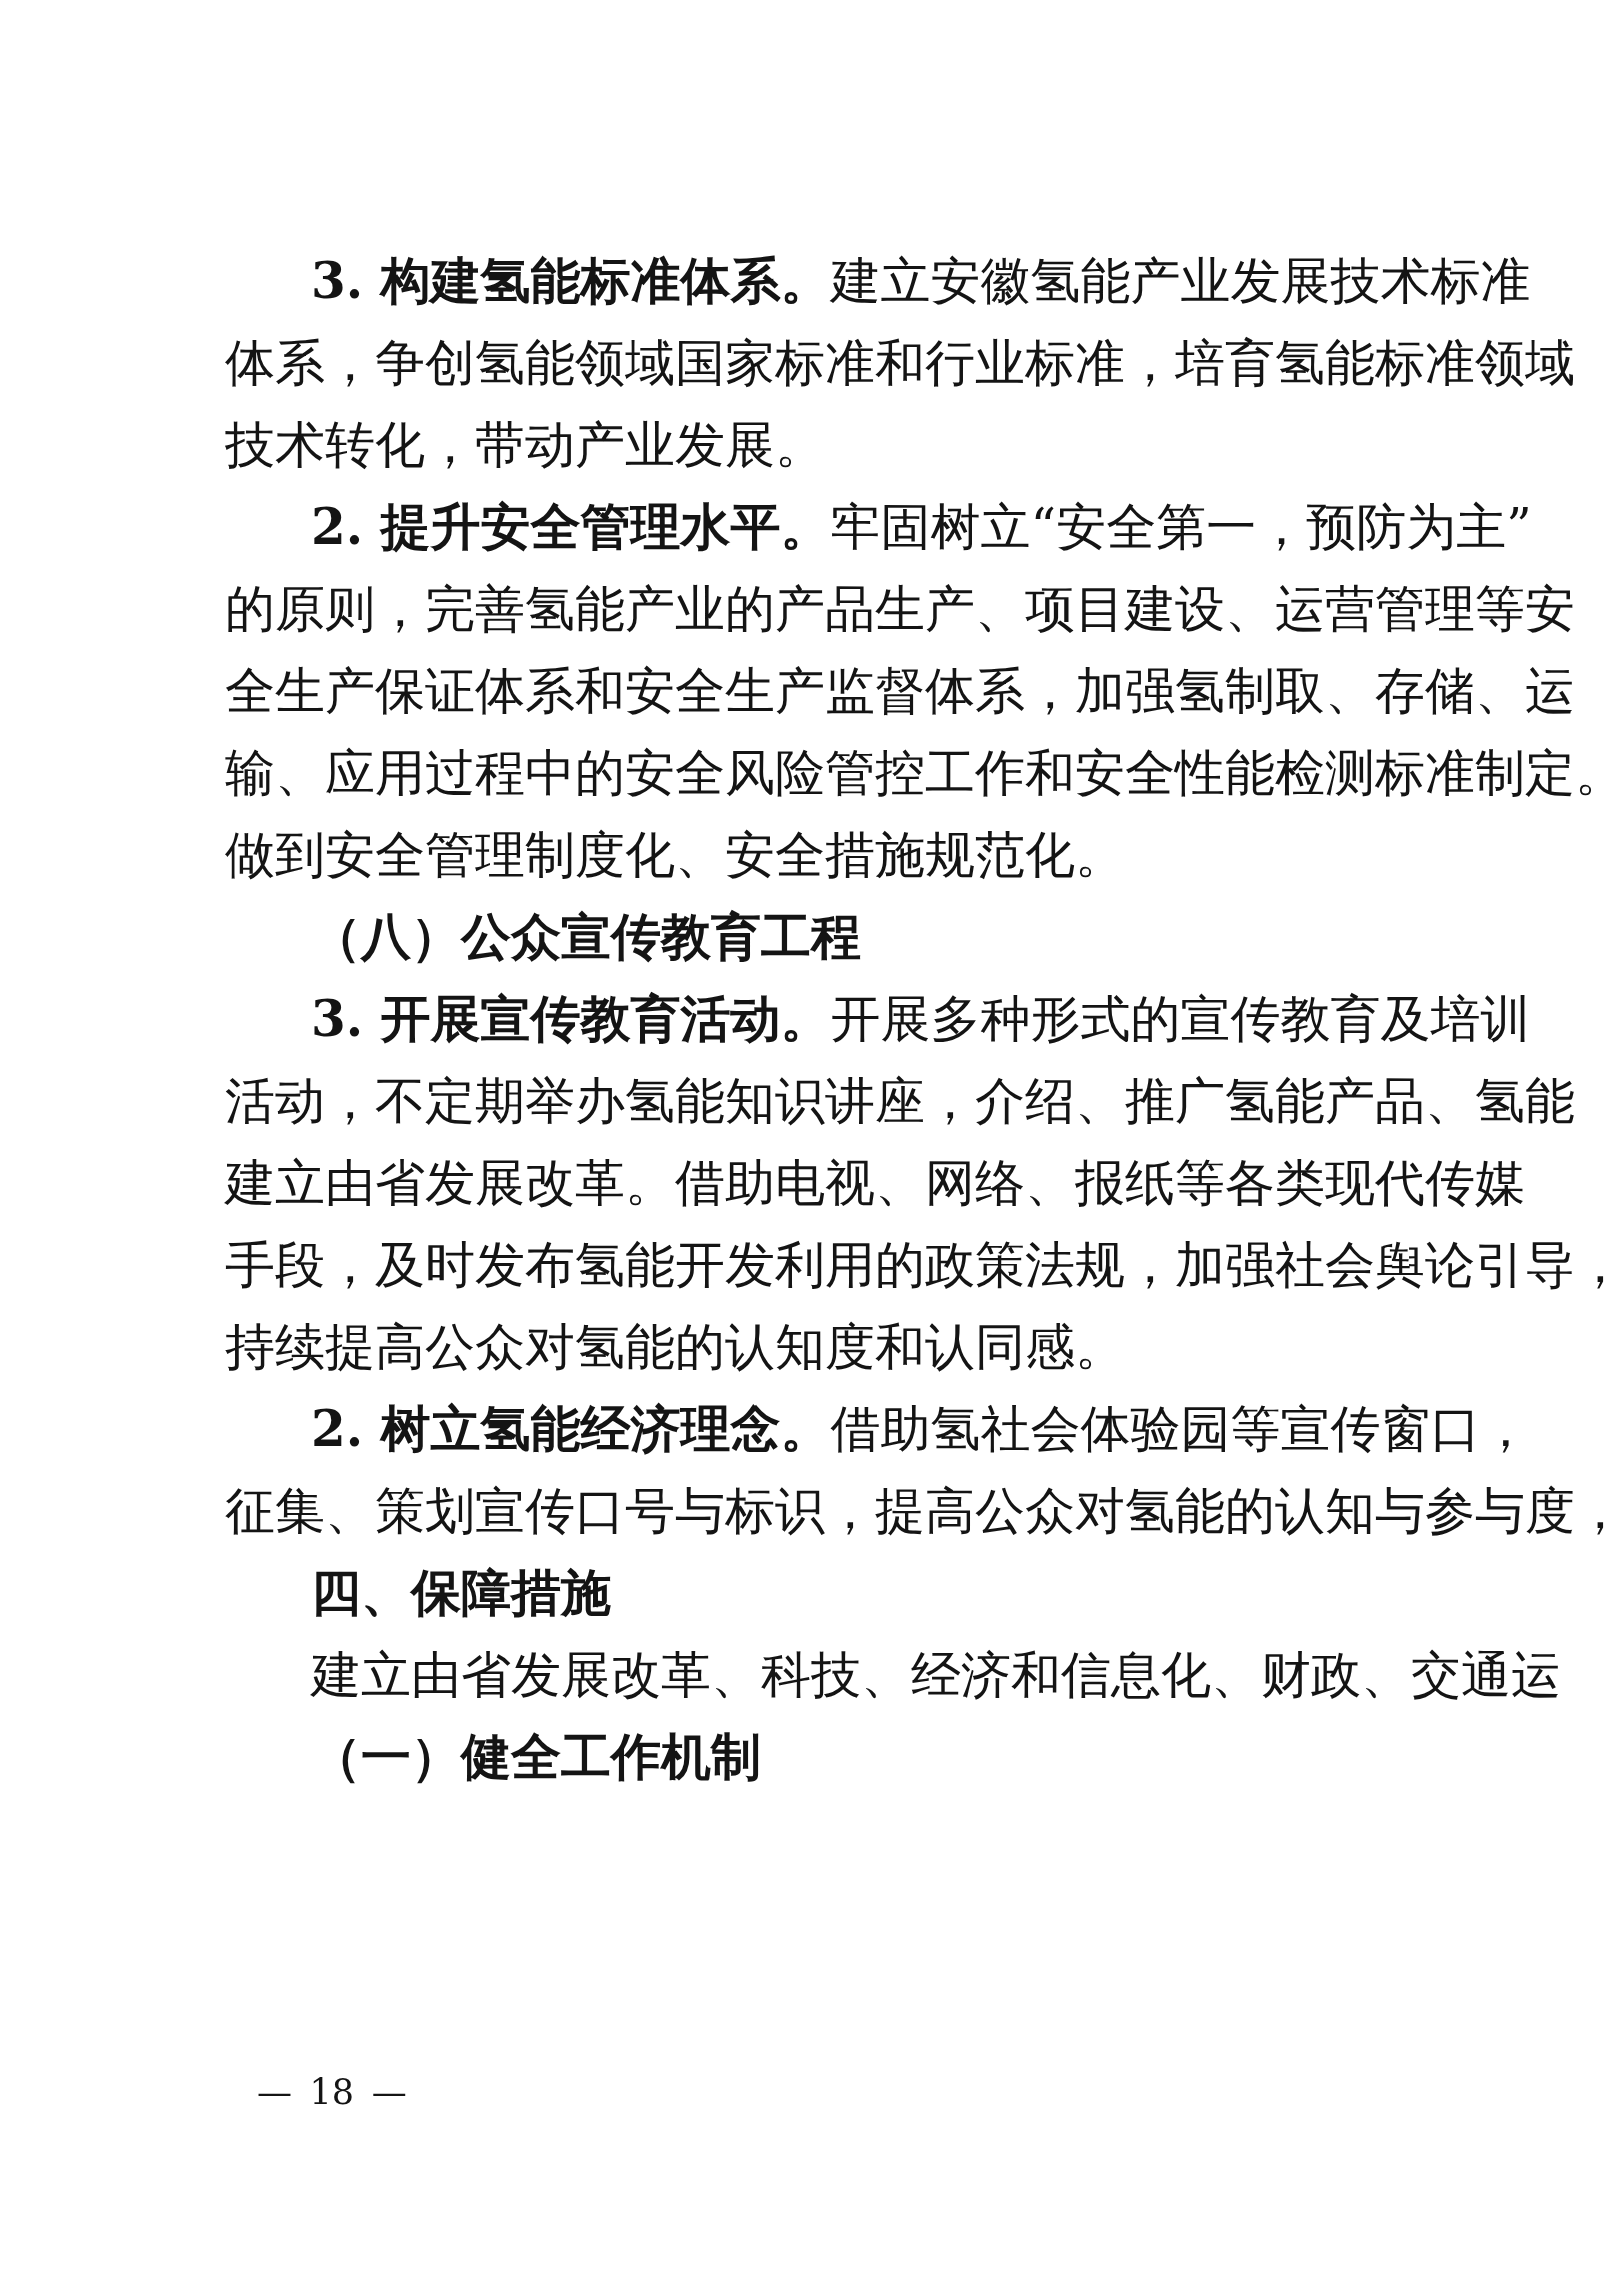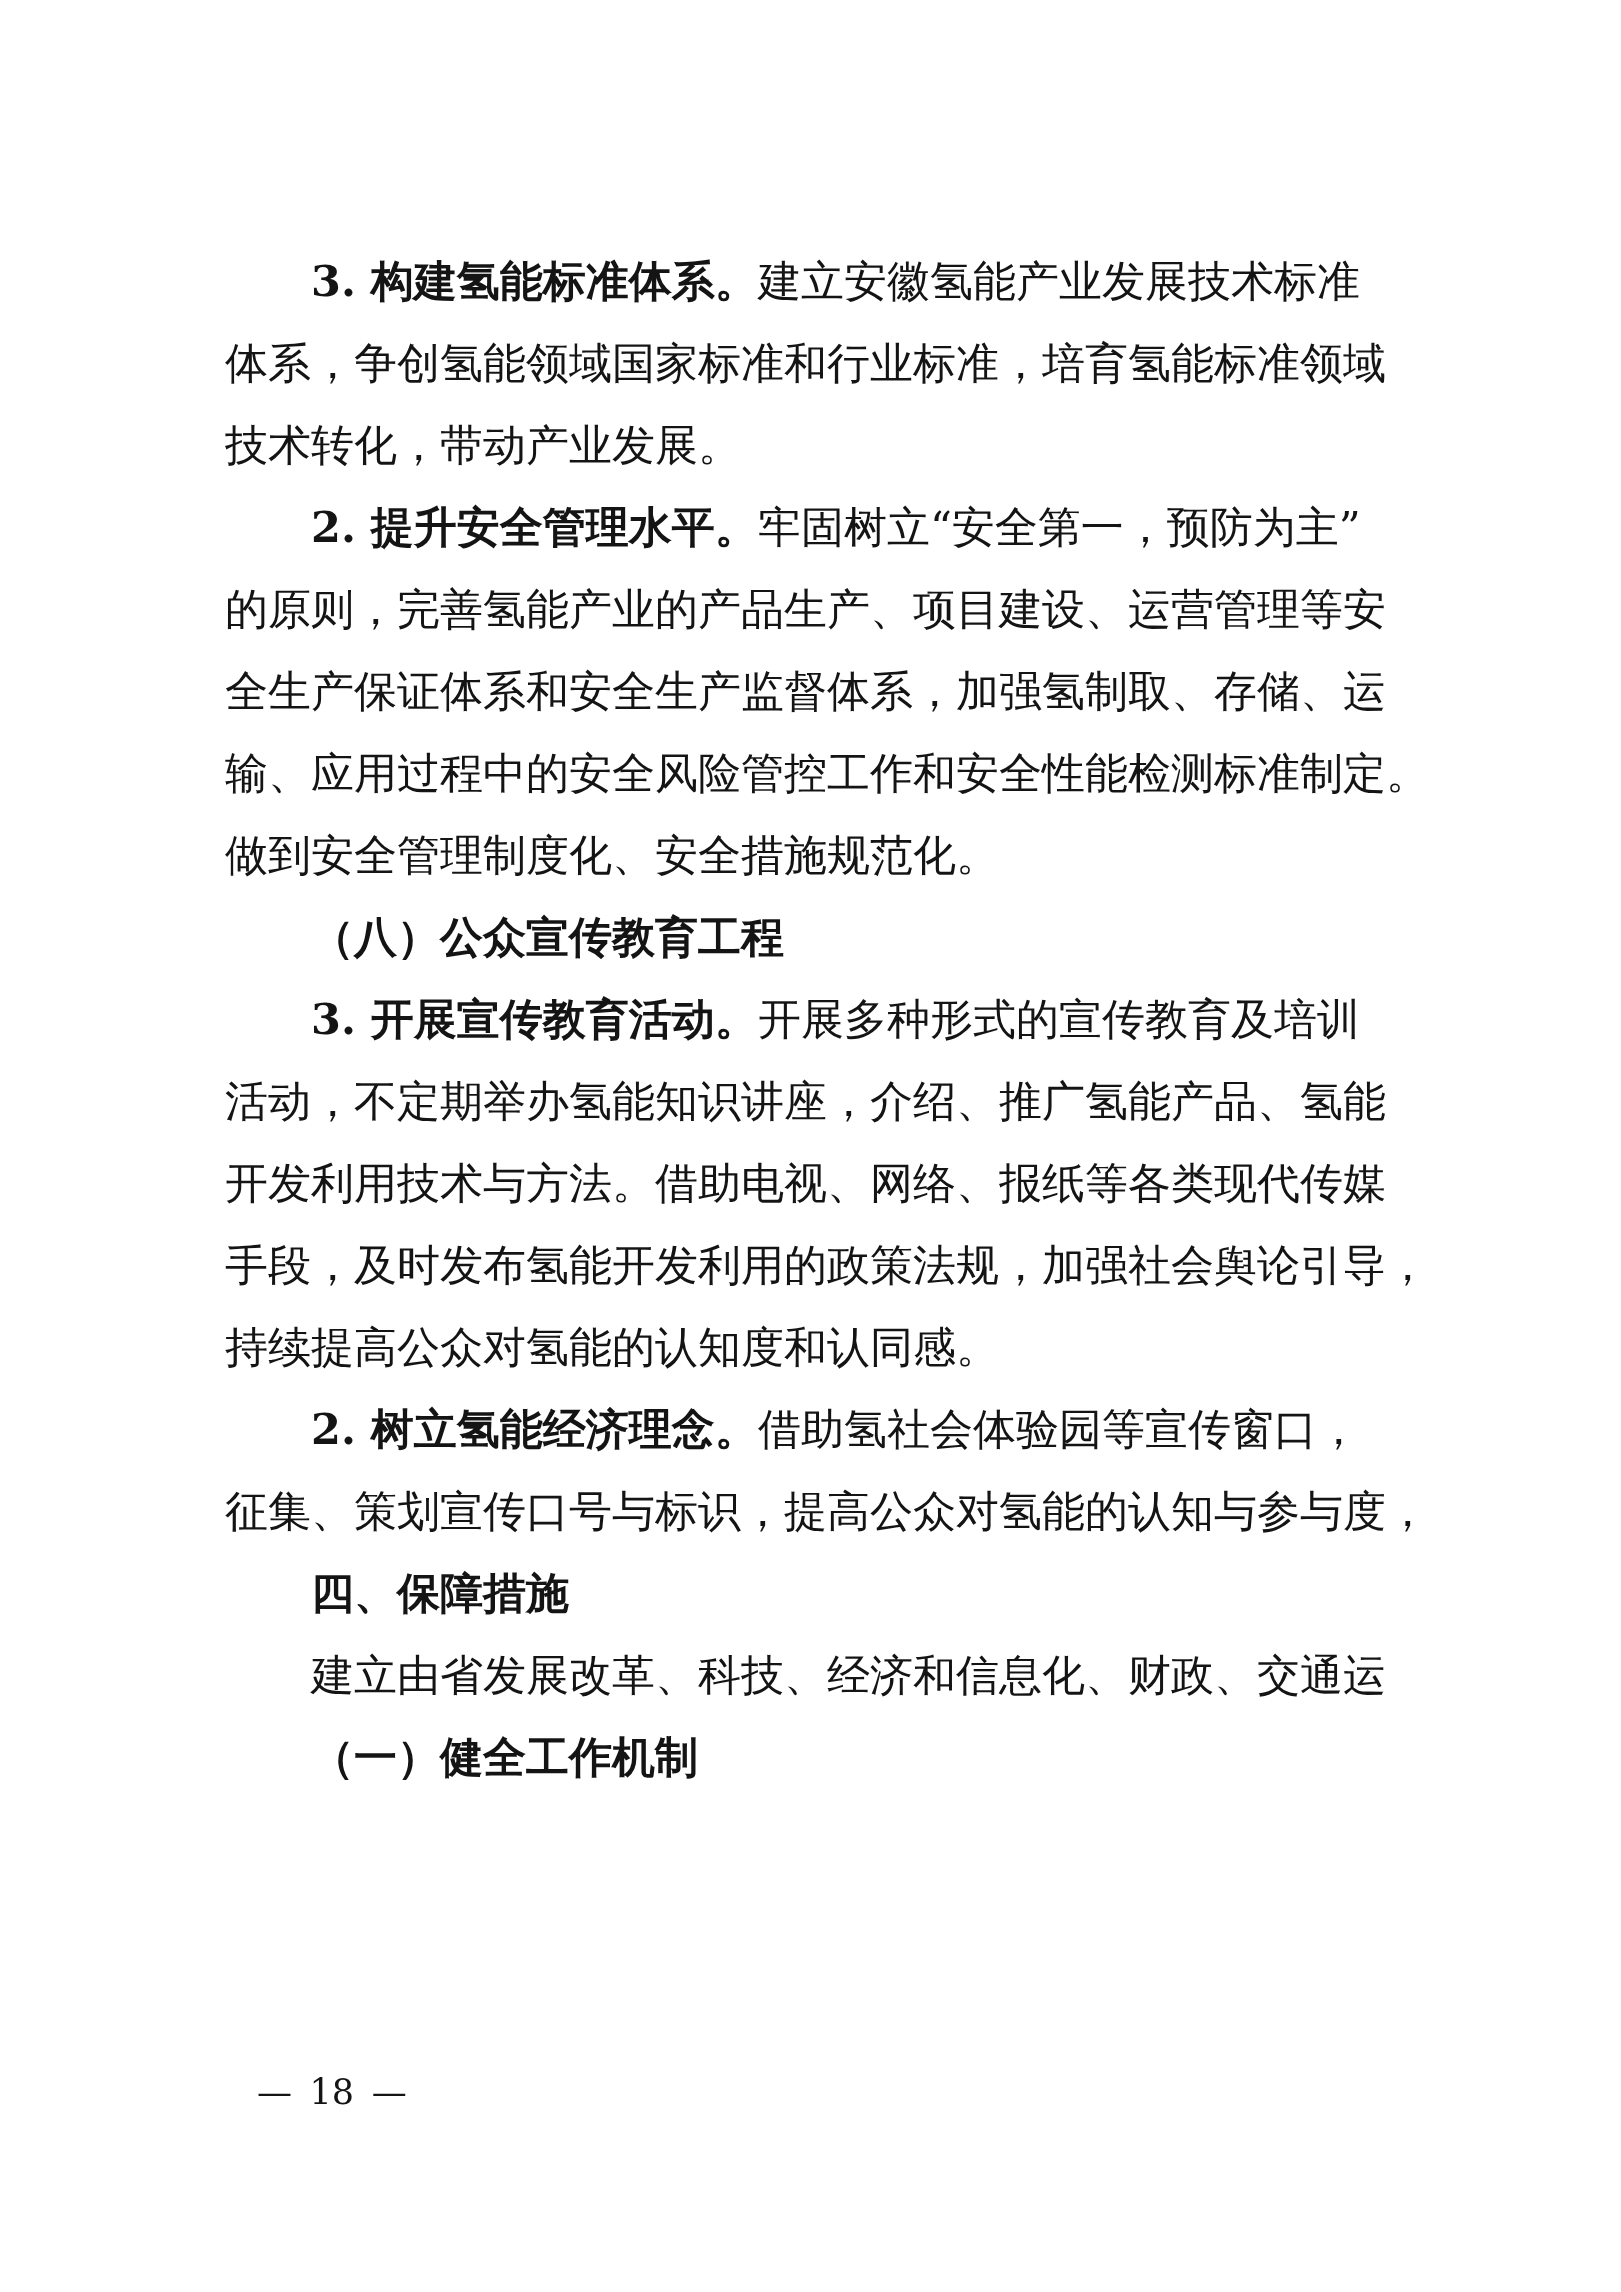--- a/index.html
+++ b/index.html
@@ -19,21 +19,21 @@
   }
   .content {
     position: absolute;
     left: 225px;
     top: 240px;
     width: 1215px;
   }
   .line {
     height: 82px;
     line-height: 82px;
-    font-size: 43px;
+    font-size: 50px;
     white-space: nowrap;
     letter-spacing: 0px;
   }
   .indent {
     text-indent: 86px;
   }
   .bold-lead {
     font-weight: bold;
   }
   .h1 {
@@ -68,21 +68,21 @@
     <div class="line indent"><span class="bold-lead">2. 提升安全管理水平。</span><span>牢固树立“安全第一，预防为主”</span></div>
     <div class="line"><span>的原则，完善氢能产业的产品生产、项目建设、运营管理等安</span></div>
     <div class="line"><span>全生产保证体系和安全生产监督体系，加强氢制取、存储、运</span></div>
     <div class="line"><span>输、应用过程中的安全风险管控工作和安全性能检测标准制定。</span></div>
     <div class="line"><span>做到安全管理制度化、安全措施规范化。</span></div>
 
     <div class="line indent h2"><span>（八）公众宣传教育工程</span></div>
 
     <div class="line indent"><span class="bold-lead">3. 开展宣传教育活动。</span><span>开展多种形式的宣传教育及培训</span></div>
     <div class="line"><span>活动，不定期举办氢能知识讲座，介绍、推广氢能产品、氢能</span></div>
-    <div class="line"><span>开发利用技术与方法。借助电视、网络、报纸等各类现代传媒</span></div>
+    <div class="line"><span>建立由省发展改革。借助电视、网络、报纸等各类现代传媒</span></div>
     <div class="line"><span>手段，及时发布氢能开发利用的政策法规，加强社会舆论引导，</span></div>
     <div class="line"><span>持续提高公众对氢能的认知度和认同感。</span></div>
 
     <div class="line indent"><span class="bold-lead">2. 树立氢能经济理念。</span><span>借助氢社会体验园等宣传窗口，</span></div>
     <div class="line"><span>征集、策划宣传口号与标识，提高公众对氢能的认知与参与度，</span></div>
 
     <div class="line indent h1"><span>四、保障措施</span></div>
 
     <div class="line indent"><span>建立由省发展改革、科技、经济和信息化、财政、交通运</span></div>
 

